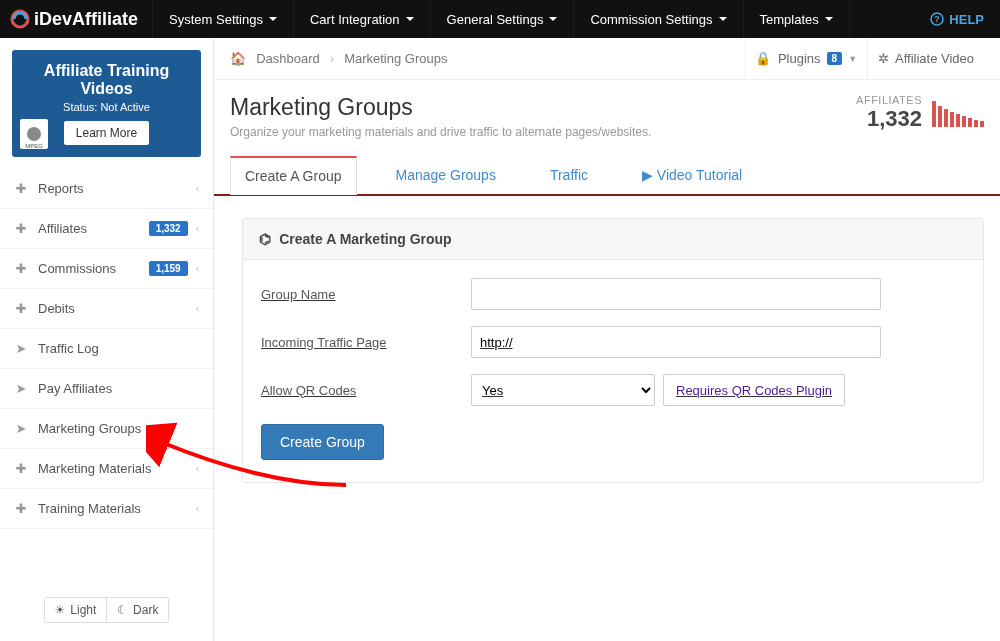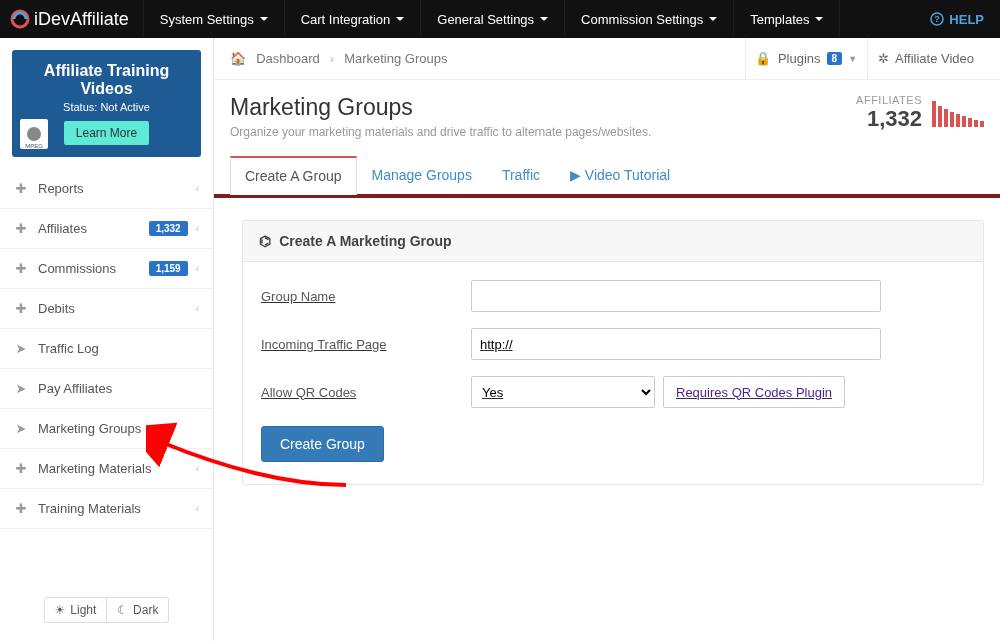--- a/index.html
+++ b/index.html
@@ -1,39 +1,39 @@
 <!DOCTYPE html>
 <html><head>
 <meta charset="utf-8">
 <style>
 * { box-sizing: border-box; margin: 0; padding: 0; }
 body { font-family: -apple-system, "Segoe UI", Helvetica, Arial, sans-serif; font-size: 14px; color: #333; background: #fff; width: 1000px; height: 641px; overflow: hidden; position: relative; }
 
 
 .topnav { background: #111; color: #fff; height: 38px; display: flex; align-items: center; padding: 0; }
-.topnav-logo { display: flex; align-items: center; padding: 0 14px 0 10px; font-weight: 400; font-size: 18px; color: #fff; }
+.topnav-logo { display: flex; align-items: center; padding: 0 14px 0 10px; font-weight: 700; font-size: 18px; color: #fff; }
 .topnav-logo svg { margin-right: 4px; }
 .topnav-menu { display: flex; height: 100%; }
 .topnav-item { display: flex; align-items: center; height: 100%; padding: 0 16px; color: #fff; font-size: 13px; cursor: pointer; border-right: 1px solid rgba(255,255,255,0.05); }
 .topnav-item:first-child { border-left: 1px solid rgba(255,255,255,0.05); }
 .caret-down { width: 0; height: 0; border-left: 4px solid transparent; border-right: 4px solid transparent; border-top: 4px solid #fff; margin-left: 6px; }
 .topnav-spacer { flex: 1; }
 .topnav-help { display: flex; align-items: center; padding: 0 16px; color: #4aa3df; font-size: 13px; font-weight: 600; cursor: pointer; }
 .topnav-help svg { margin-right: 5px; }
 
 
 .shell { display: flex; height: calc(641px - 38px); }
 
 
 .sidebar { width: 214px; background: #fff; border-right: 1px solid #e5e5e5; display: flex; flex-direction: column; }
 .sidebar-inner { padding: 0; }
 .promo { margin: 12px; background: #1e5a94; color: #fff; border-radius: 3px; padding: 12px 10px 12px 10px; position: relative; text-align: center; }
 .promo-title { font-weight: 700; font-size: 16px; margin-bottom: 3px; }
 .promo-status { font-size: 11px; margin-bottom: 8px; }
-.promo-btn { display: inline-block; background: #5eead4; color: #333; font-size: 12px; padding: 5px 12px; border-radius: 2px; cursor: pointer; }
+.promo-btn { display: inline-block; background: #ffffff; color: #333; font-size: 12px; padding: 5px 12px; border-radius: 2px; cursor: pointer; }
 .promo-icon { position: absolute; left: 8px; bottom: 8px; width: 28px; height: 30px; background: #fff; border-radius: 2px; display: flex; flex-direction: column; align-items: center; justify-content: flex-end; font-size: 6px; color: #555; }
 .promo-icon::before { content: ""; width: 14px; height: 14px; background: #888; border-radius: 50%; margin-bottom: 2px; }
 
 .sidenav { list-style: none; }
 .sidenav-item { display: flex; align-items: center; padding: 12px 14px; border-bottom: 1px solid #f0f0f0; color: #555; cursor: pointer; font-size: 13px; position: relative; }
 .sidenav-item .ic { width: 14px; margin-right: 10px; color: #999; display: inline-flex; align-items: center; justify-content: center; }
 .sidenav-item .lbl { flex: 1; }
 .sidenav-item .badge { background: #2a74c8; color: #fff; font-size: 10px; padding: 2px 7px; border-radius: 2px; font-weight: 600; margin-right: 8px; }
 .sidenav-item .chev { color: #bbb; font-size: 10px; }
 
@@ -56,21 +56,21 @@
 .page-head-left { flex: 1; }
 .page-title { font-size: 23px; font-weight: 400; color: #333; margin-bottom: 4px; }
 .page-sub { font-size: 12px; color: #999; }
 .page-head-right { text-align: right; display: flex; align-items: center; gap: 10px; }
 .stat-block .stat-label { font-size: 11px; color: #999; letter-spacing: 0.5px; text-align: right; }
 .stat-block .stat-value { font-size: 22px; font-weight: 700; color: #444; text-align: right; }
 .spark { display: flex; align-items: flex-end; gap: 2px; height: 28px; }
 .spark span { width: 4px; background: #d9534f; display: block; }
 
 
-.tabs { display: flex; border-bottom: 4px solid #7f1d1d; padding: 0 16px; margin-top: 6px; }
+.tabs { display: flex; border-bottom: 2px solid #7f1d1d; padding: 0 16px; margin-top: 6px; gap: 24px; }
 .tab { padding: 10px 14px; color: #428bca; font-size: 14px; cursor: pointer; border: 1px solid transparent; border-bottom: none; position: relative; top: 1px; }
 .tab.active { color: #555; border: 1px solid #ddd; border-bottom: 1px solid #fff; border-top: 2px solid #d9534f; background: #fff; }
 .tab .play { color: #428bca; margin-right: 4px; }
 
 
 .panel { margin: 22px 16px 0 28px; border: 1px solid #e6e6e6; border-radius: 3px; }
 .panel-head { background: #f7f7f7; border-bottom: 1px solid #e6e6e6; padding: 12px 16px; font-weight: 700; font-size: 14px; color: #444; display: flex; align-items: center; gap: 8px; }
 .panel-body { padding: 18px 18px 22px; }
 .form-row { display: flex; align-items: center; margin-bottom: 16px; text-decoration: underline; }
 .form-label { width: 210px; font-size: 13px; color: #555; }

